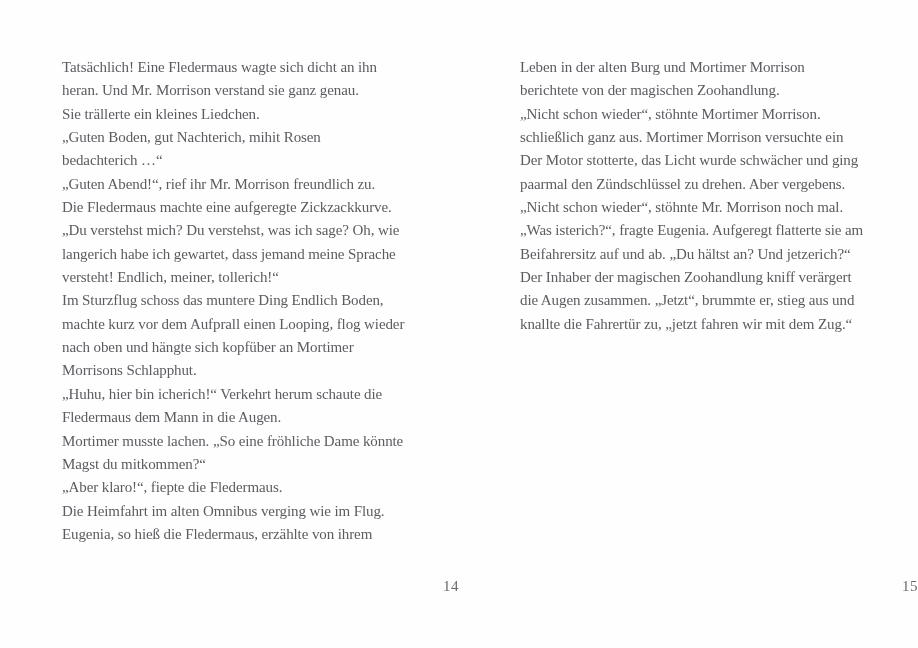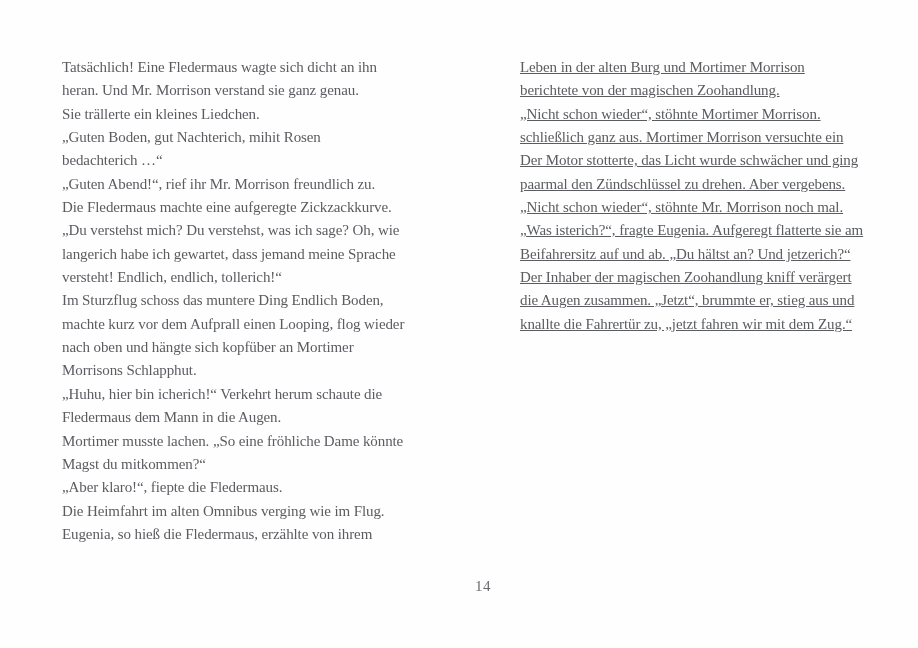--- a/index.html
+++ b/index.html
@@ -14,35 +14,34 @@
     background: var(--page-bg, #fefefe);
     font-family: "Liberation Serif", serif;
     color: var(--text-color, #5b5c60);
     overflow: hidden;
   }
   .page {
     position: absolute;
     top: 0;
     width: 459px;
     height: 648px;
-    padding-left: 32px;
   }
   .page.left  { left: 0; }
   .page.right { left: 459px; }
   .text-block {
     position: absolute;
     top: 56px;
     width: 396px;
     font-size: 15px;
     line-height: 23.35px;
     letter-spacing: -0.1px;
     text-align: left;
   }
   .page.left  .text-block { left: 62px; }
-  .page.right .text-block { left: 61px; text-decoration: underline; }
+  .page.right .text-block { left: 61px; }
   .text-line {
     white-space: pre;
     height: 23.35px;
   }
   .page-number {
     position: absolute;
     top: 578px;
     left: 0;
     width: 100%;
     text-align: right;
@@ -70,21 +69,21 @@
         <div class="text-line">bedachterich …“</div>
 
         <div class="text-line">„Guten Abend!“, rief ihr Mr. Morrison freundlich zu.</div>
 
         <div class="text-line">Die Fledermaus machte eine aufgeregte Zickzackkurve.</div>
 
         <div class="text-line">„Du verstehst mich? Du verstehst, was ich sage? Oh, wie</div>
 
         <div class="text-line">langerich habe ich gewartet, dass jemand meine Sprache</div>
 
-        <div class="text-line">versteht! Endlich, endlich, tollerich!“</div>
+        <div class="text-line">versteht! Endlich, meiner, tollerich!“</div>
 
         <div class="text-line">Im Sturzflug schoss das muntere Ding Endlich Boden,</div>
 
         <div class="text-line">machte kurz vor dem Aufprall einen Looping, flog wieder</div>
 
         <div class="text-line">nach oben und hängte sich kopfüber an Mortimer</div>
 
         <div class="text-line">Morrisons Schlapphut.</div>
 
         <div class="text-line">„Huhu, hier bin icherich!“ Verkehrt herum schaute die</div>

